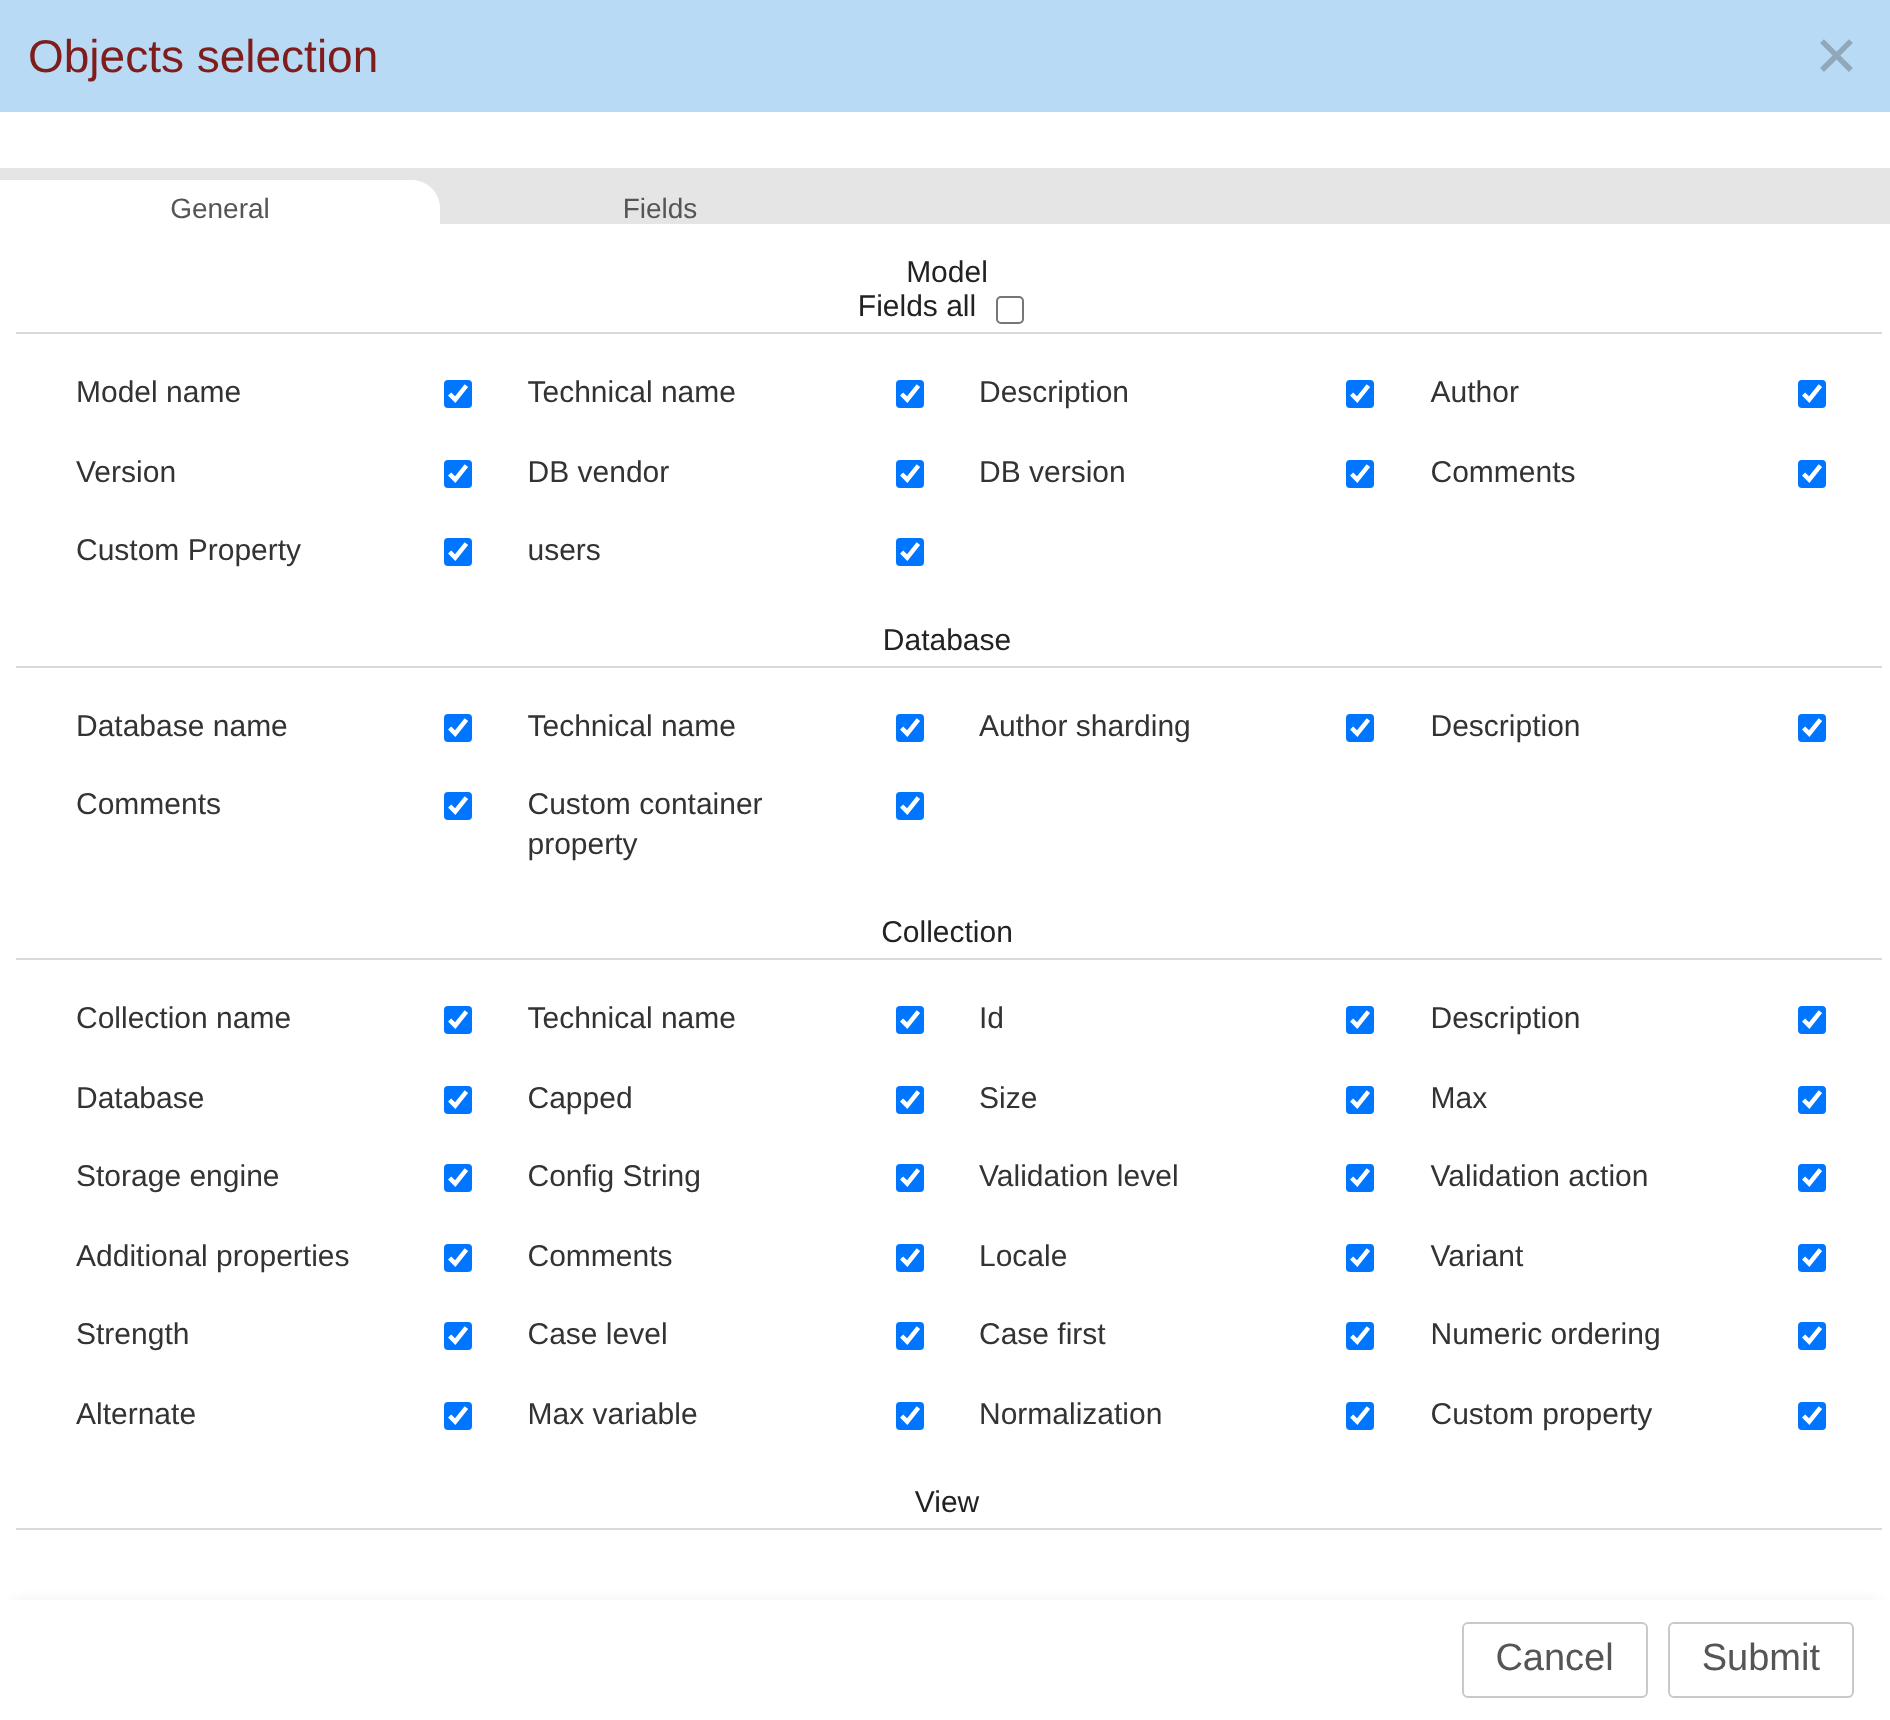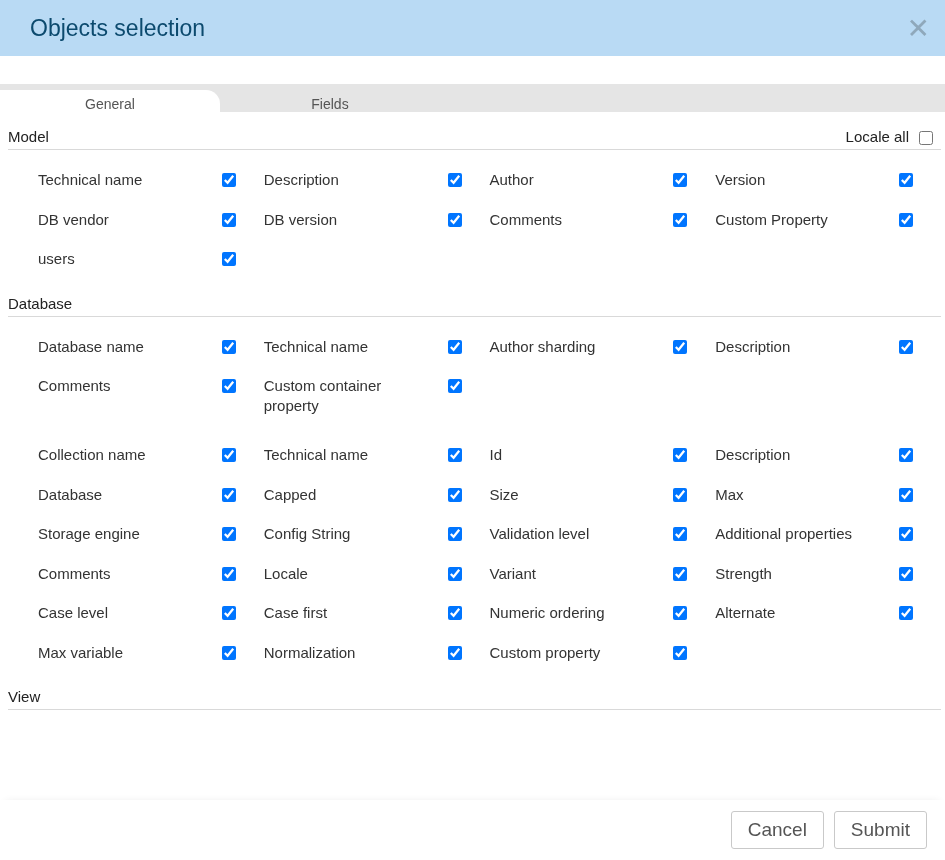--- a/index.html
+++ b/index.html
@@ -16,22 +16,22 @@
     background: #b9daf4;
     height: 56px;
     display: flex;
     align-items: center;
     padding: 0 14px;
     position: relative;
   }
   .titlebar h1 {
     font-size: 23px;
     font-weight: 400;
-    color: #0c4a6e;
-    margin: 16px;
+    color: #7f1d1d;
+    margin: 0;
   }
   .close-x {
     position: absolute;
     right: 15px;
     top: 15px;
     font-size: 28px;
     color: #8fa8bb;
     cursor: pointer;
     line-height: 1;
   }
@@ -66,20 +66,21 @@
   .content::-webkit-scrollbar { width: 12px; }
   .content::-webkit-scrollbar-track { background: #f1f1f1; }
   .content::-webkit-scrollbar-thumb { background: #c1c1c1; border-radius: 2px; }
   .section-header {
     display: flex;
     align-items: center;
     justify-content: space-between;
     border-bottom: 1px solid #d9d9d9;
     padding: 6px 2px 4px 0;
     margin-top: 10px;
+    flex-direction: column;
   }
   .section-header:first-child { margin-top: 0; }
   .section-title {
     font-size: 15px;
     font-weight: 400;
     color: #222;
   }
   .checkall-wrap {
     display: flex;
     align-items: center;
@@ -150,25 +151,29 @@
 
   <div class="tabbar" id="tabbar">
       <div class="tab active">General</div>
       <div class="tab">Fields</div>
     </div>
 
   <div class="content" id="content">
       <div class="section-header">
         <span class="section-title">Model</span>
         <div class="checkall-wrap">
-          <label>Locale all</label>
+          <label>Fields all</label>
           <input type="checkbox" style="">
         </div>
       </div>
       <div class="grid">
+        <div class="item">
+          <span class="item-label">Model name</span>
+          <input type="checkbox" checked="" style="">
+        </div>
         <div class="item">
           <span class="item-label">Technical name</span>
           <input type="checkbox" checked="" style="">
         </div>
         <div class="item">
           <span class="item-label">Description</span>
           <input type="checkbox" checked="" style="">
         </div>
         <div class="item">
           <span class="item-label">Author</span>
@@ -221,20 +226,23 @@
         </div>
         <div class="item">
           <span class="item-label">Comments</span>
           <input type="checkbox" checked="" style="">
         </div>
         <div class="item">
           <span class="item-label">Custom container property</span>
           <input type="checkbox" checked="" style="">
         </div>
       </div>
+      <div class="section-header">
+        <span class="section-title">Collection</span>
+      </div>
       <div class="grid">
         <div class="item">
           <span class="item-label">Collection name</span>
           <input type="checkbox" checked="" style="">
         </div>
         <div class="item">
           <span class="item-label">Technical name</span>
           <input type="checkbox" checked="" style="">
         </div>
         <div class="item">
@@ -264,20 +272,24 @@
         <div class="item">
           <span class="item-label">Storage engine</span>
           <input type="checkbox" checked="" style="">
         </div>
         <div class="item">
           <span class="item-label">Config String</span>
           <input type="checkbox" checked="" style="">
         </div>
         <div class="item">
           <span class="item-label">Validation level</span>
+          <input type="checkbox" checked="" style="">
+        </div>
+        <div class="item">
+          <span class="item-label">Validation action</span>
           <input type="checkbox" checked="" style="">
         </div>
         <div class="item">
           <span class="item-label">Additional properties</span>
           <input type="checkbox" checked="" style="">
         </div>
         <div class="item">
           <span class="item-label">Comments</span>
           <input type="checkbox" checked="" style="">
         </div>

